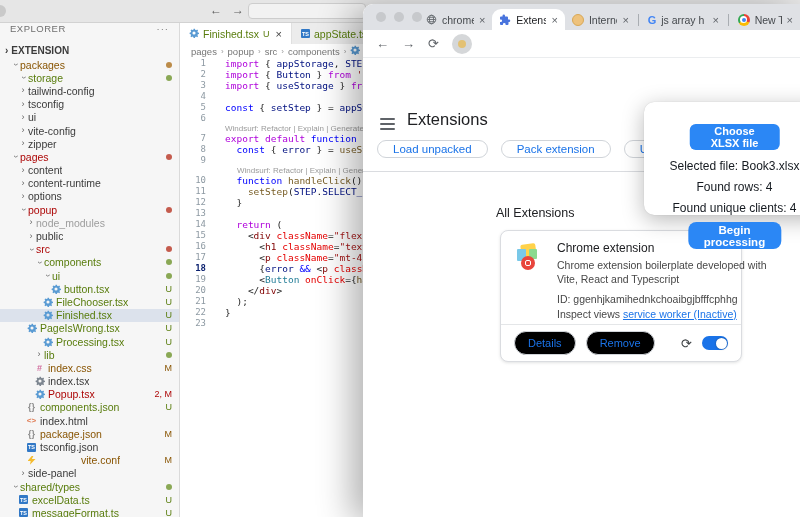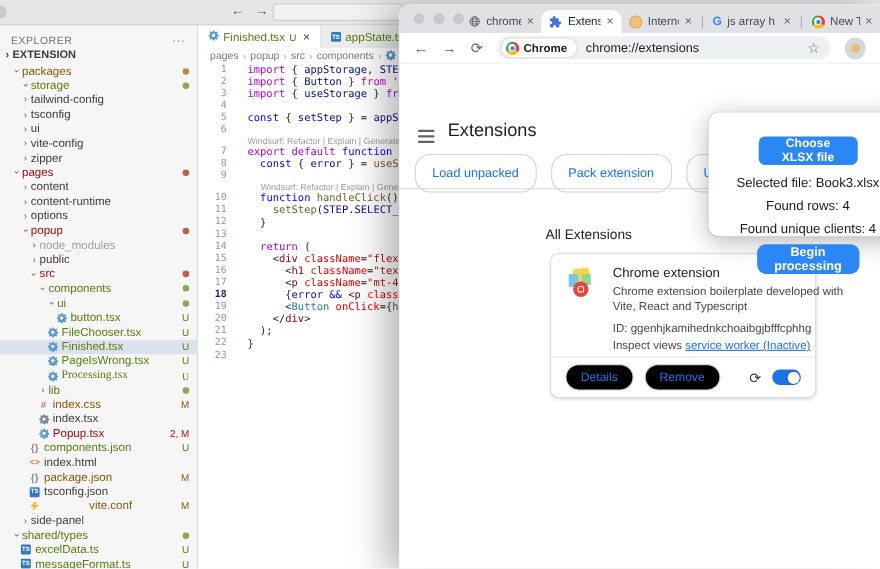--- a/index.html
+++ b/index.html
@@ -9,21 +9,21 @@
   
   .vscode{position:absolute;inset:0;background:#fff;}
   .vs-titlebar{position:relative;height:22px;background:#e6e6e6;border-bottom:1px solid #d2d2d2;}
   .vs-light-frag{position:absolute;left:-6px;top:5px;width:12px;height:12px;border-radius:50%;background:#c9c9c9;}
   .vs-nav{position:absolute;left:210px;top:3px;color:#5a5a5a;font-size:12px;display:flex;gap:10px;}
   .vs-cmd{position:absolute;left:248px;top:3px;width:116px;height:14px;background:#f2f2f2;border:1px solid #cdcdcd;border-radius:4px;}
   .vs-body{display:flex;height:495px;}
 
   
   .vs-explorer{width:179px;min-width:179px;background:#f6f6f6;border-right:1px solid #dadada;font-size:10.5px;color:#3b3b3b;overflow:hidden;}
-  .exp-header{height:20px;display:flex;align-items:flex-end;padding:0 10px;font-size:9.5px;color:#6f6f6f;letter-spacing:.5px;}
+  .exp-header{height:20px;display:flex;align-items:flex-start;padding:0 10px;font-size:9.5px;color:#6f6f6f;letter-spacing:.5px;}
   .exp-header .more{margin-left:auto;color:#7a7a7a;letter-spacing:1px;}
   .exp-section{height:15px;display:flex;align-items:center;gap:3px;padding-left:5px;font-size:10px;font-weight:bold;color:#3b3b3b;}
   .tree{position:relative;}
   .tree-row{height:13.2px;display:flex;align-items:center;padding-right:7px;cursor:pointer;white-space:nowrap;}
   .tree-row.selected{background:#dce2ec;}
   .tree-row .chev{width:10px;min-width:10px;color:#616161;font-size:9px;line-height:1;display:inline-flex;justify-content:center;}
   .tree-row .chev.open{transform:rotate(90deg);}
   .tree-row .ficon{width:11px;min-width:11px;display:inline-flex;align-items:center;justify-content:center;margin-right:3px;font-size:9px;font-weight:bold;}
   .tree-row .lbl{overflow:hidden;}
   .tree-row .badge{margin-left:auto;font-size:9px;padding-left:4px;}
@@ -76,21 +76,21 @@
   .clogo::after{content:"";position:absolute;left:4px;top:4px;width:4px;height:4px;border-radius:50%;background:#4285f4;}
   .gdot{width:10px;height:10px;border-radius:50%;background:#eec27c;border:1px solid #d8a856;}
   .gg{color:#4285f4;font-weight:bold;font-size:11px;}
 
   
   .page{position:relative;height:460px;background:#fff;}
   .hamb{position:absolute;left:17px;top:60px;width:15px;display:flex;flex-direction:column;gap:3px;}
   .hamb i{height:2px;background:#5f6368;border-radius:1px;}
   .pg-title{position:absolute;left:44px;top:52px;font-size:16.5px;color:#202124;}
   .btnrow{position:absolute;left:14px;top:82px;display:flex;gap:13px;}
-  .obtn{display:inline-flex;align-items:center;height:35px;padding:0 15px;border:1px solid #d0d4d9;border-radius:14px;background:#fff;color:#1a73e8;font-size:11.5px;}
+  .obtn{display:inline-flex;align-items:center;height:18px;padding:0 15px;border:1px solid #d0d4d9;border-radius:14px;background:#fff;color:#1a73e8;font-size:11.5px;}
   .pg-divider{position:absolute;left:0;right:0;top:113px;height:1px;background:#dadce0;}
   .all-ext{position:absolute;left:133px;top:148px;font-size:12.5px;color:#202124;}
   .devmode{position:absolute;left:428px;top:59px;font-size:11px;color:#474747;white-space:nowrap;}
 
   
   .card{position:absolute;left:137px;top:172px;width:240px;height:130px;background:#fff;border:1px solid #dadce0;border-radius:8px;box-shadow:0 1px 3px rgba(60,64,67,.15);}
   .ext-icon{position:absolute;left:13px;top:12px;width:30px;height:30px;}
   .ei-y{position:absolute;left:7px;top:1px;width:15px;height:13px;background:#ffd24a;border-radius:2px;transform:rotate(-8deg);}
   .ei-b{position:absolute;left:3px;top:6px;width:9px;height:12px;background:#79c8e8;border-radius:1px;}
   .ei-g{position:absolute;left:15px;top:6px;width:8px;height:10px;background:#8bd98f;border-radius:1px;}
@@ -236,30 +236,30 @@
             </div>
             <div class="tree-row selected" style="padding-left: 42px;">
               <span class="ficon">
                 <svg width="10" height="10" viewBox="0 0 16 16" fill="#5a9bd3">
                   <path fill-rule="evenodd" d="M9.4 1l.5 1.9 1.5.6 1.7-1 1.4 1.4-1 1.7.6 1.5 1.9.5v2l-1.9.5-.6 1.5 1 1.7-1.4 1.4-1.7-1-1.5.6-.5 1.9h-2l-.5-1.9-1.5-.6-1.7 1-1.4-1.4 1-1.7-.6-1.5L1 9.4v-2l1.9-.5.6-1.5-1-1.7 1.4-1.4 1.7 1 1.5-.6L7.4 1h2zM8 5.5a2.5 2.5 0 100 5 2.5 2.5 0 000-5z"></path>
                 </svg>
               </span>
               <span class="lbl c-g">Finished.tsx</span>
               <span class="badge c-g">U</span>
             </div>
+            <div class="tree-row" style="padding-left: 26px;">
+              <span class="ficon">
+                <svg width="10" height="10" viewBox="0 0 16 16" fill="#5a9bd3">
+                  <path fill-rule="evenodd" d="M9.4 1l.5 1.9 1.5.6 1.7-1 1.4 1.4-1 1.7.6 1.5 1.9.5v2l-1.9.5-.6 1.5 1 1.7-1.4 1.4-1.7-1-1.5.6-.5 1.9h-2l-.5-1.9-1.5-.6-1.7 1-1.4-1.4 1-1.7-.6-1.5L1 9.4v-2l1.9-.5.6-1.5-1-1.7 1.4-1.4 1.7 1 1.5-.6L7.4 1h2zM8 5.5a2.5 2.5 0 100 5 2.5 2.5 0 000-5z"></path>
+                </svg>
+              </span>
+              <span class="lbl c-g">PageIsWrong.tsx</span>
+              <span class="badge c-g">U</span>
+            </div>
             <div class="tree-row" style="padding-left: 42px;">
-              <span class="ficon">
-                <svg width="10" height="10" viewBox="0 0 16 16" fill="#5a9bd3">
-                  <path fill-rule="evenodd" d="M9.4 1l.5 1.9 1.5.6 1.7-1 1.4 1.4-1 1.7.6 1.5 1.9.5v2l-1.9.5-.6 1.5 1 1.7-1.4 1.4-1.7-1-1.5.6-.5 1.9h-2l-.5-1.9-1.5-.6-1.7 1-1.4-1.4 1-1.7-.6-1.5L1 9.4v-2l1.9-.5.6-1.5-1-1.7 1.4-1.4 1.7 1 1.5-.6L7.4 1h2zM8 5.5a2.5 2.5 0 100 5 2.5 2.5 0 000-5z"></path>
-                </svg>
-              </span>
-              <span class="lbl c-g">PageIsWrong.tsx</span>
-              <span class="badge c-g">U</span>
-            </div>
-            <div class="tree-row" style="padding-left: 42px; font-family: Liberation Serif, serif;">
               <span class="ficon">
                 <svg width="10" height="10" viewBox="0 0 16 16" fill="#5a9bd3">
                   <path fill-rule="evenodd" d="M9.4 1l.5 1.9 1.5.6 1.7-1 1.4 1.4-1 1.7.6 1.5 1.9.5v2l-1.9.5-.6 1.5 1 1.7-1.4 1.4-1.7-1-1.5.6-.5 1.9h-2l-.5-1.9-1.5-.6-1.7 1-1.4-1.4 1-1.7-.6-1.5L1 9.4v-2l1.9-.5.6-1.5-1-1.7 1.4-1.4 1.7 1 1.5-.6L7.4 1h2zM8 5.5a2.5 2.5 0 100 5 2.5 2.5 0 000-5z"></path>
                 </svg>
               </span>
               <span class="lbl c-g">Processing.tsx</span>
               <span class="badge c-g">U</span>
             </div>
             <div class="tree-row" style="padding-left: 34px;">
               <span class="chev">›</span>
@@ -445,28 +445,20 @@
             <span class="clogo"></span>
             <span class="tlabel">New Tab</span>
             <span class="tclose">×</span>
           </div>
         </div>
     </div>
     <div class="ctoolbar">
       <span class="nav-ic">←</span>
       <span class="nav-ic">→</span>
       <span class="nav-ic">⟳</span>
-      <div class="omnibox">
-        <span class="chip">
-            <span class="clogo"></span>
-            <span>Chrome</span>
-          </span>
-        <span class="url">chrome://extensions</span>
-        <span class="star">☆</span>
-      </div>
       <span class="avatar"></span>
     </div>
     <div class="page">
       <div class="hamb">
           <i></i>
           <i></i>
           <i></i>
         </div>
       <div class="pg-title">Extensions</div>
       <div class="btnrow">

